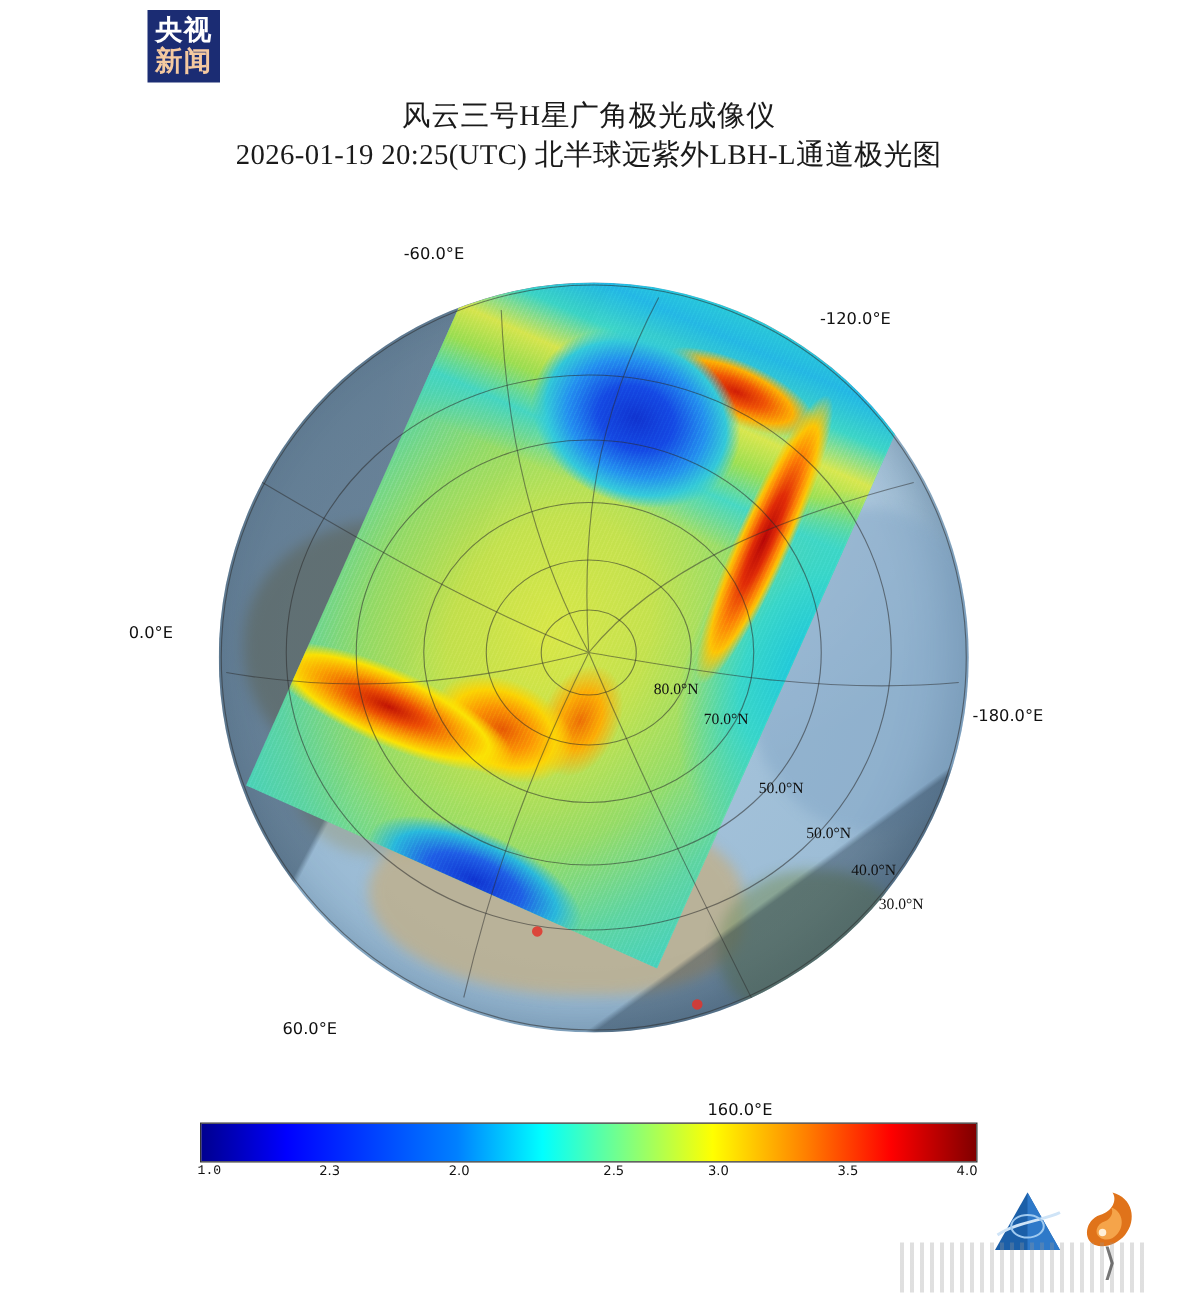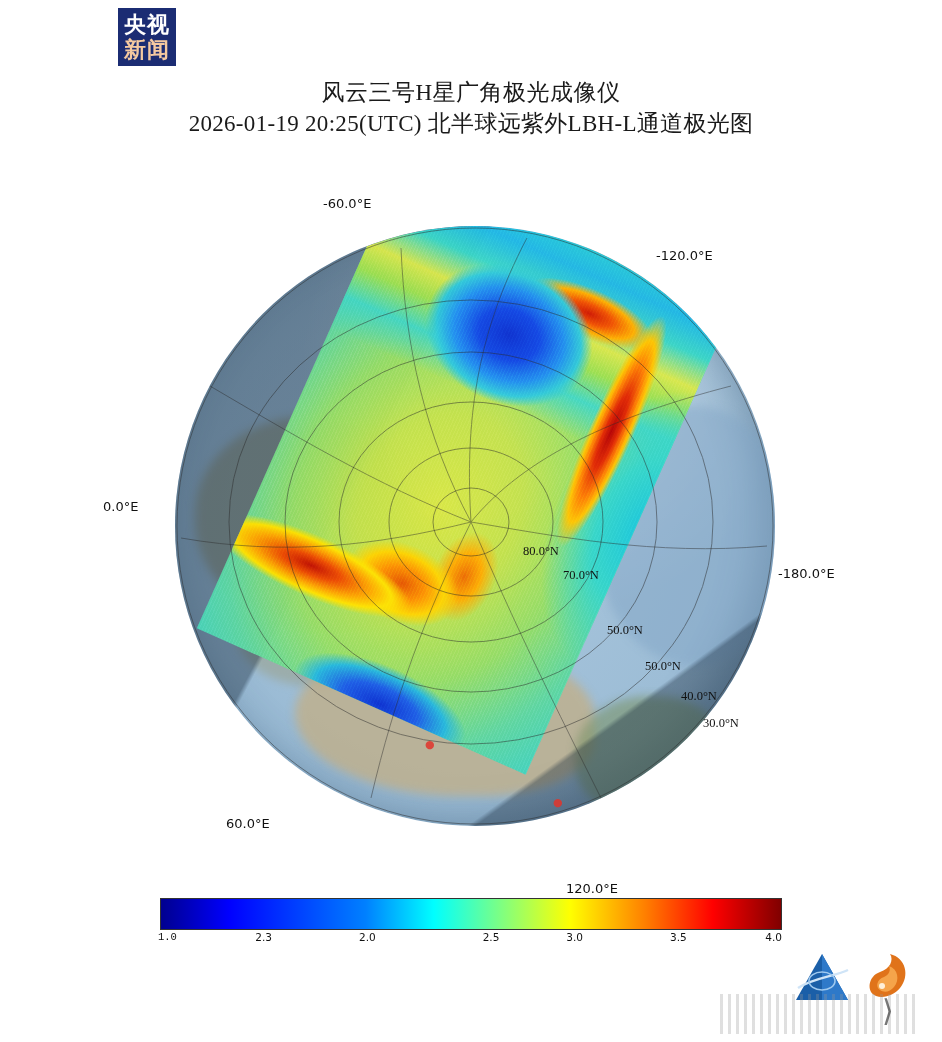--- a/index.html
+++ b/index.html
@@ -208,21 +208,21 @@
           <path d="M296 296 C 250 210, 230 120,  226 22"></path>
         </g>
       </svg>
     </div>
 
     <span class="maplab" style="left:148px;top:-30px;">-60.0°E</span>
     <span class="maplab" style="left:481px;top:22px;">-120.0°E</span>
     <span class="maplab" style="left:603px;top:340px;">-180.0°E</span>
     <span class="maplab" style="left:-72px;top:273px;">0.0°E</span>
     <span class="maplab" style="left:51px;top:590px;">60.0°E</span>
-    <span class="maplab" style="left:391px;top:655px;">120.0°E</span>
+    <span class="maplab" style="left:391px;top:655px;">160.0°E</span>
 
     <span class="maplab sm" style="left:348px;top:318px;">80.0°N</span>
     <span class="maplab sm" style="left:388px;top:342px;">70.0°N</span>
     <span class="maplab sm" style="left:432px;top:397px;">50.0°N</span>
     <span class="maplab sm" style="left:470px;top:433px;">50.0°N</span>
     <span class="maplab sm" style="left:506px;top:463px;">40.0°N</span>
     <span class="maplab sm" style="left:528px;top:490px;">30.0°N</span>
 
     <span class="citylab" style="left:250px;top:512px;letter-spacing:2px;">●</span>
     <span class="citylab" style="left:378px;top:570px;letter-spacing:2px;">●</span>

